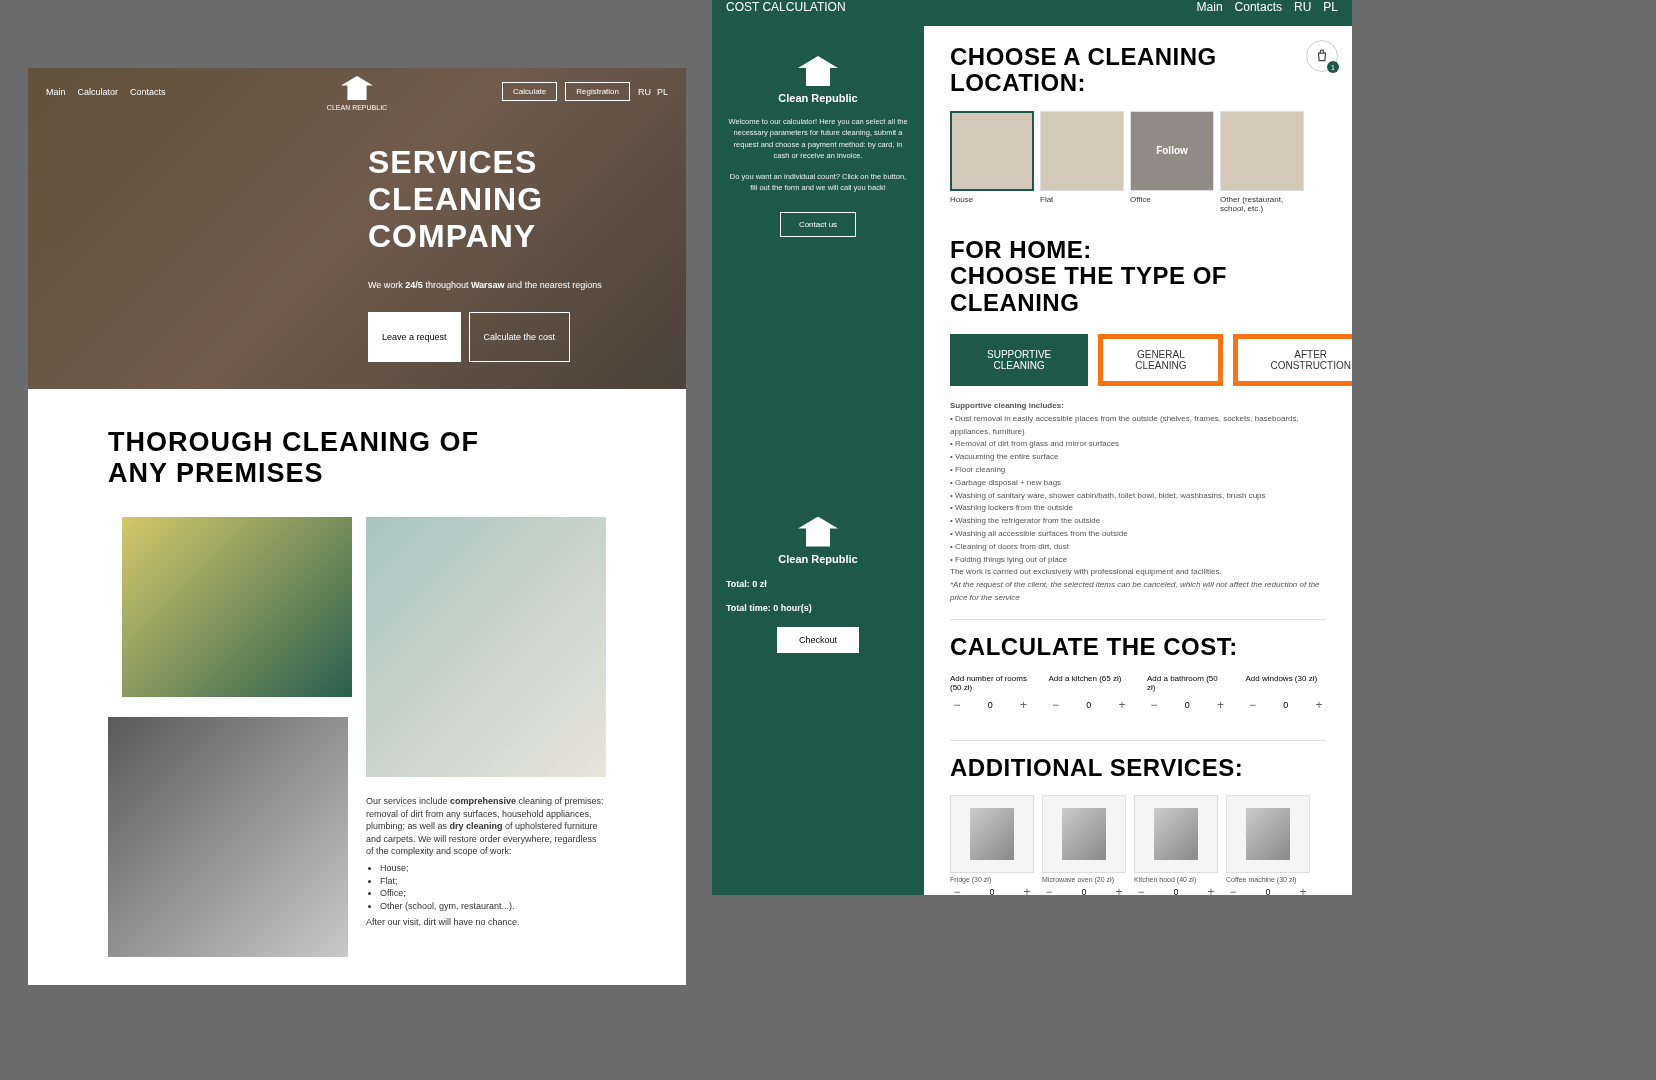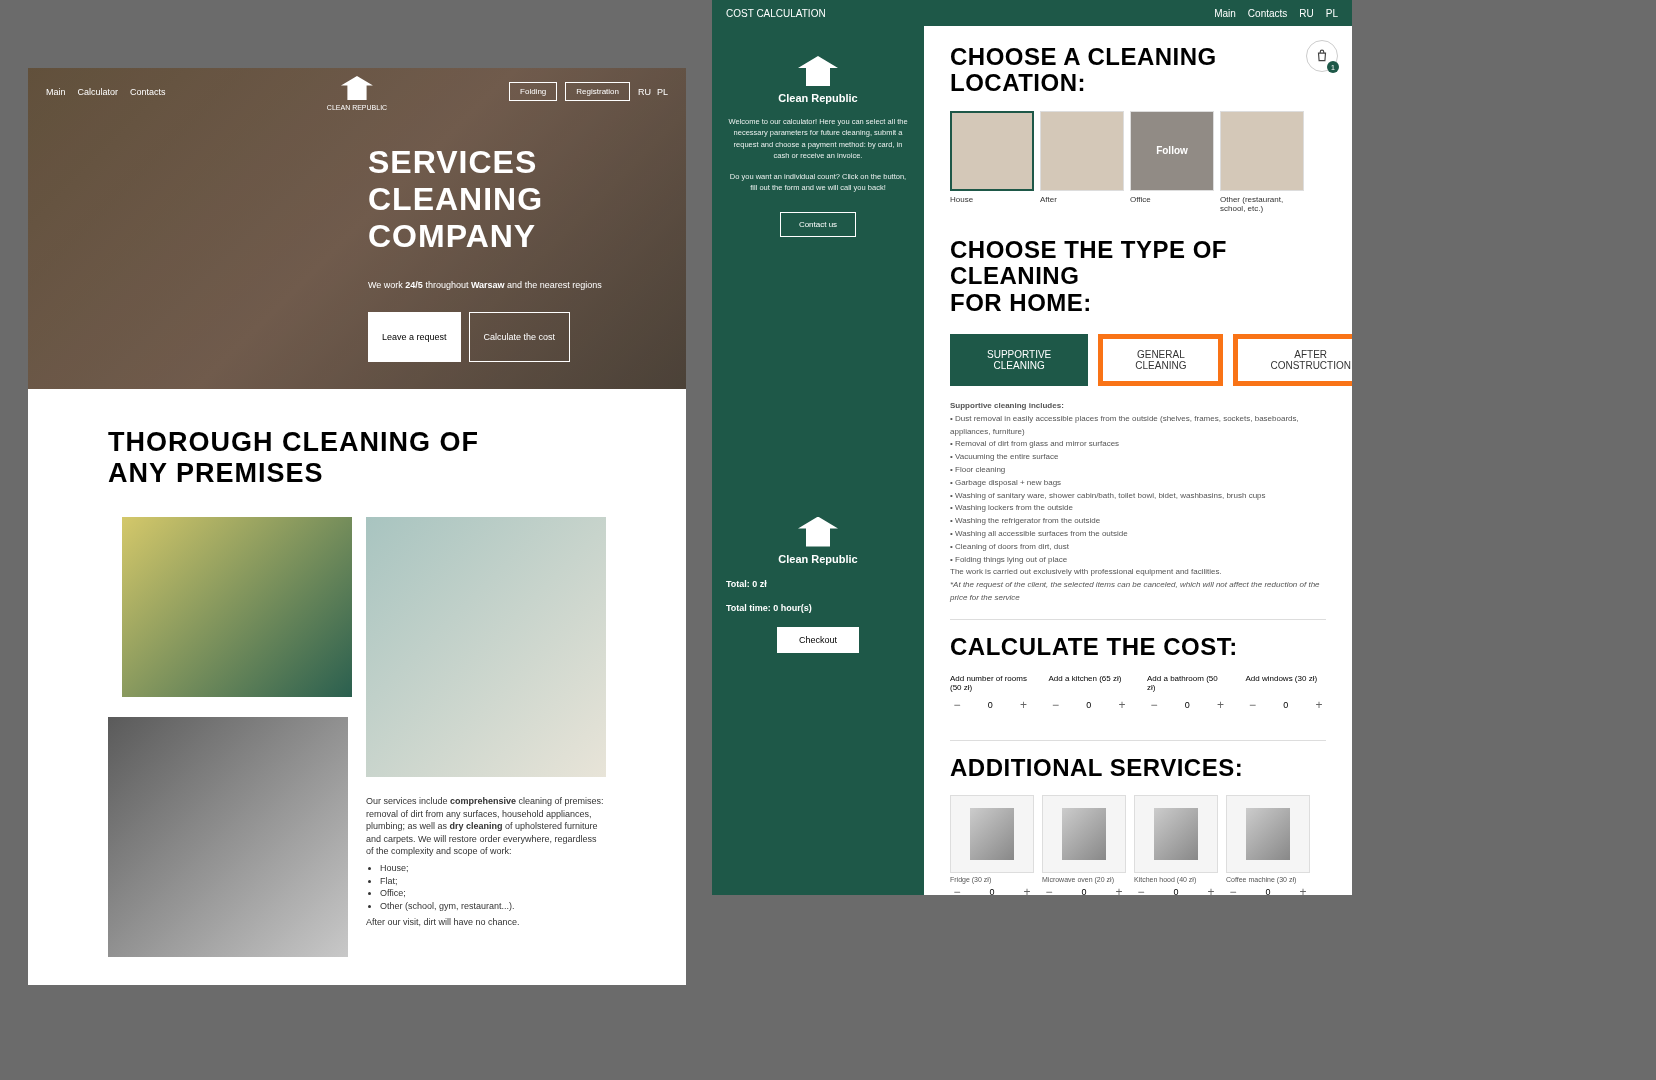--- a/index.html
+++ b/index.html
@@ -22,21 +22,21 @@
 .section2{padding:38px 80px 28px}
 .s2-title{font-family:'Arial Black',sans-serif;font-size:27px;font-weight:900;line-height:1.15;letter-spacing:1px}
 .s2-imgs{margin-top:28px;position:relative;height:440px}
 .img-a{position:absolute;left:14px;top:0;width:230px;height:180px;background:linear-gradient(135deg,#d4c86a 0%,#2a5f4f 100%)}
 .img-b{position:absolute;left:258px;top:0;width:240px;height:260px;background:linear-gradient(135deg,#a8c4c0 0%,#e8e4d8 100%)}
 .img-c{position:absolute;left:0;top:200px;width:240px;height:240px;background:linear-gradient(135deg,#5a5a5a 0%,#c8c8c8 100%)}
 .s2-text{position:absolute;left:258px;top:278px;width:240px;font-size:9px;color:#333;line-height:1.4}
 .s2-list{margin:4px 0 4px 14px}
 
 .page-right{position:absolute;left:712px;top:0;width:640px;height:895px;background:#fff;display:flex;overflow:hidden}
-.topbar{position:absolute;top:0;left:0;right:0;height:26px;background:#1e5848;color:#fff;display:flex;justify-content:space-between;align-items:center;padding:0 14px;font-size:10px;z-index:10}
+.topbar{position:absolute;top:0;left:0;right:0;height:26px;background:#1e5848;color:#fff;display:flex;justify-content:space-between;align-items:flex-start;padding:0 14px;font-size:12px;z-index:10}
 .topbar-right{display:flex;gap:12px}
 .sidebar{width:212px;background:#1e5848;color:#fff;padding:56px 14px 20px;text-align:center;font-size:8px}
 .sb-logo{font-size:11px;font-weight:bold;margin-bottom:12px}
 .sb-text{font-size:7.5px;line-height:1.5;opacity:0.9}
 .sb-btn{border:1px solid #fff;background:transparent;color:#fff;padding:7px 18px;font-size:8px;margin-top:18px}
 .sb-l2{margin-top:280px}
 .sb-tot{text-align:left;margin-top:14px;font-size:9px;font-weight:bold}
 .sb-checkout{background:#fff;color:#000;border:none;padding:8px 22px;font-size:9px;margin-top:14px}
 
 .main{flex:1;padding:44px 26px 20px;overflow:auto}
@@ -86,21 +86,21 @@
       <div class="hero-nav-left">
         <a>Main</a>
         <a>Calculator</a>
         <a>Contacts</a>
       </div>
       <div class="hero-logo">
         <div class="logo-icon"></div>
         <div>CLEAN REPUBLIC</div>
       </div>
       <div class="hero-nav-right">
-        <button class="hero-btn">Folding</button>
+        <button class="hero-btn">Calculate</button>
         <button class="hero-btn">Registration</button>
         <div class="hero-lang">
           <span>RU</span>
           <span>PL</span>
         </div>
       </div>
     </div>
     <div class="hero-content">
       <div class="hero-title">
         <div>SERVICES</div>
@@ -175,35 +175,35 @@
     </div>
 
     <div class="h2">CHOOSE A CLEANING LOCATION:</div>
     <div class="loc-grid" id="loc-grid">
         <div class="loc active">
           <div class="loc-img"></div>
           <div class="loc-label">House</div>
         </div>
         <div class="loc">
           <div class="loc-img"></div>
-          <div class="loc-label">After</div>
+          <div class="loc-label">Flat</div>
         </div>
         <div class="loc follow">
           <div class="loc-img" data-label="Follow"></div>
           <div class="loc-label">Office</div>
         </div>
         <div class="loc">
           <div class="loc-img"></div>
           <div class="loc-label">Other (restaurant, school, etc.)</div>
         </div>
       </div>
 
     <div class="h2" style="margin-top:24px">
+      <div>FOR HOME:</div>
       <div>CHOOSE THE TYPE OF CLEANING</div>
-      <div>FOR HOME:</div>
     </div>
     <div class="tabs">
       <button class="tab active">SUPPORTIVE CLEANING</button>
       <button class="tab">GENERAL CLEANING</button>
       <button class="tab">AFTER CONSTRUCTION</button>
     </div>
     <div class="desc">
       <b>Supportive cleaning includes:</b>
       <div id="desc-items">
           <div>• Dust removal in easily accessible places from the outside (shelves, frames, sockets, baseboards, appliances, furniture)</div>

